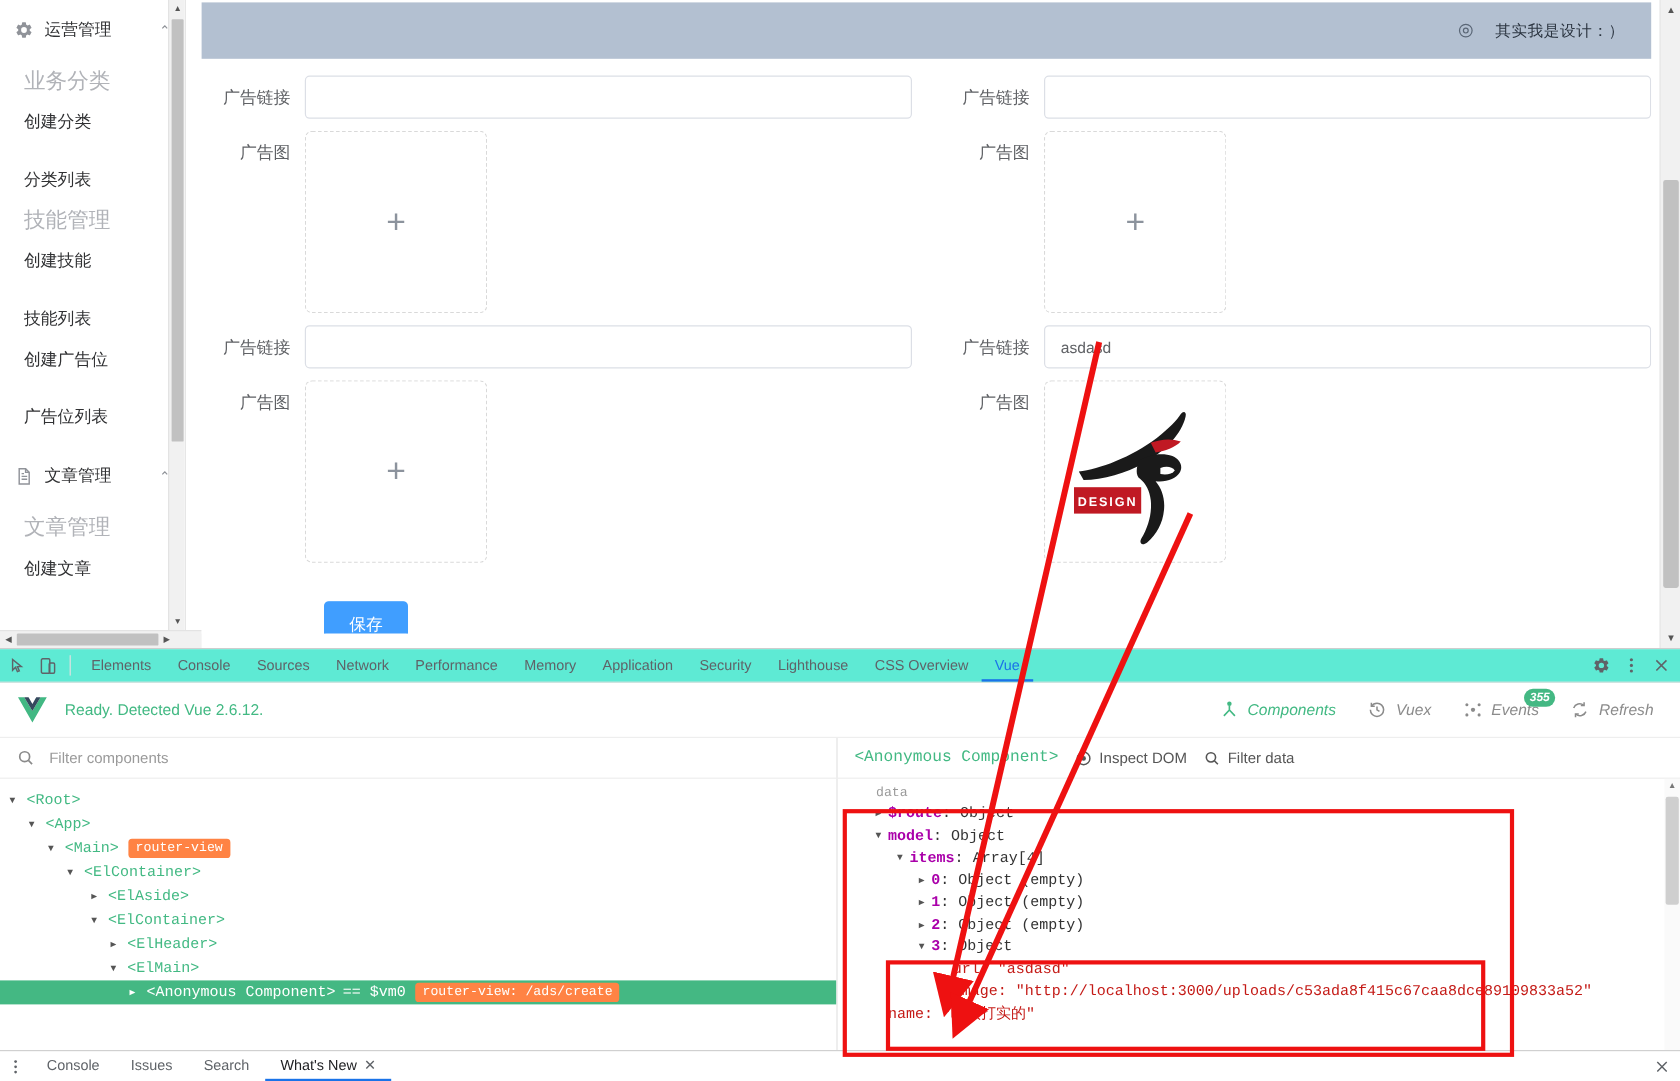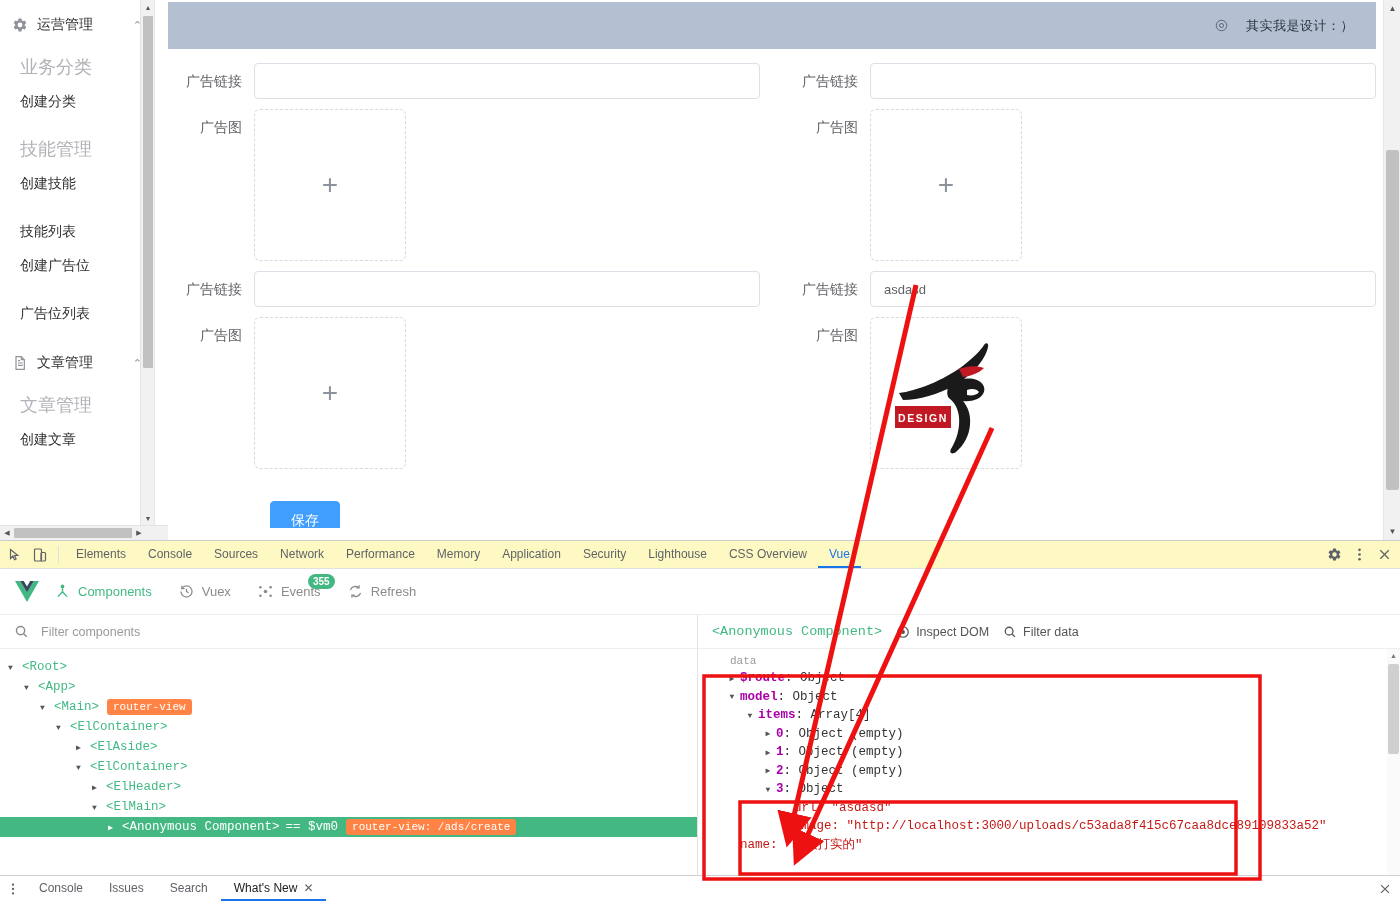--- a/index.html
+++ b/index.html
@@ -121,21 +121,21 @@
   .pg-vthumb { position: absolute; left: 2px; top: 150px; width: 13px; height: 340px; background: #c1c1c1; border-radius: 2px; }
 
   
   .devtools {
     position: absolute; left: 0; top: 540px; width: 1400px; height: 361px;
     background: #fff; border-top: 1px solid #cdcdcd;
     display: flex; flex-direction: column;
   }
   .dt-toolbar {
     height: 28px; display: flex; align-items: stretch;
-    border-bottom: 1px solid #e0e0e0; background: #fef9c3; flex: none;
+    border-bottom: 1px solid #e0e0e0; background: #5eead4; flex: none;
   }
   .dt-tb-icons { display: flex; align-items: center; padding: 0 4px 0 8px; gap: 8px; }
   .dt-tb-icons .ic { width: 16px; height: 16px; color: #5f6368; display:inline-block; cursor: pointer;}
   .dt-sep { width: 1px; background: #e0e0e0; margin: 5px 6px; }
   .dt-tabs { display: flex; align-items: stretch; flex: 1; }
   .dt-tab {
     padding: 0 11px; display: flex; align-items: center; font-size: 12px;
     color: #5f6368; cursor: pointer; white-space: nowrap;
     border-bottom: 2px solid transparent;
   }
@@ -144,21 +144,21 @@
   .dt-tb-right .ic { width: 15px; height: 15px; color: #5f6368; cursor: pointer; display:inline-block;}
 
   
   .vue-panel { flex: 1; display: flex; flex-direction: column; overflow: hidden; }
   .vue-header {
     height: 46px; display: flex; align-items: center; flex: none;
     padding: 0 22px 0 14px; border-bottom: 1px solid #eee; background: #fff;
   }
   .vue-logo { width: 26px; height: 24px; margin-right: 14px; flex: none; }
   .vue-ready { font-size: 13px; color: #42b983; flex: 1; }
-  .vue-actions { display: flex; align-items: flex-end; gap: 26px; }
+  .vue-actions { display: flex; align-items: flex-end; gap: 26px; font-style: italic; }
   .vue-act { display: flex; align-items: center; gap: 7px; font-size: 13px; color: #8b8b8b; cursor: pointer; position: relative; }
   .vue-act.active { color: #42b983; }
   .vue-act .ic { width: 17px; height: 17px; display: inline-block; }
   .vue-badge {
     position: absolute; top: -9px; right: -14px;
     background: #44b883; color: #fff; font-size: 10px;
     border-radius: 10px; padding: 1px 5px; min-width: 18px; text-align: center;
     line-height: 13px; font-weight: 600;
   }
   .vue-body { flex: 1; display: flex; overflow: hidden; }
@@ -251,20 +251,21 @@
               <path d="M19.14 12.94a7.07 7.07 0 000-1.88l2.03-1.58a.5.5 0 00.12-.62l-1.92-3.32a.5.5 0 00-.6-.22l-2.39.96a7.02 7.02 0 00-1.63-.94l-.36-2.54a.5.5 0 00-.5-.42h-3.84a.5.5 0 00-.5.42l-.36 2.54c-.59.24-1.13.56-1.63.94l-2.39-.96a.5.5 0 00-.6.22L2.65 8.86a.5.5 0 00.12.62l2.03 1.58a7.07 7.07 0 000 1.88l-2.03 1.58a.5.5 0 00-.12.62l1.92 3.32c.13.22.39.3.6.22l2.39-.96c.5.38 1.04.7 1.63.94l.36 2.54c.04.24.25.42.5.42h3.84c.25 0 .46-.18.5-.42l.36-2.54c.59-.24 1.13-.56 1.63-.94l2.39.96c.21.08.47 0 .6-.22l1.92-3.32a.5.5 0 00-.12-.62l-2.03-1.58zM12 15.6A3.6 3.6 0 1112 8.4a3.6 3.6 0 010 7.2z"></path>
             </svg>
         </span>
         <span class="gname">运营管理</span>
         <span class="chev">⌃</span>
       </div>
 
       <div class="sb-sub-title">业务分类</div>
       <div class="sb-item">创建分类</div>
       <div class="sb-spacer"></div>
+      <div class="sb-item">分类列表</div>
 
       <div class="sb-sub-title">技能管理</div>
       <div class="sb-item">创建技能</div>
       <div class="sb-spacer"></div>
       <div class="sb-item">技能列表</div>
 
       <div class="sb-item">创建广告位</div>
       <div class="sb-spacer"></div>
       <div class="sb-item">广告位列表</div>
 
@@ -434,20 +435,21 @@
 
     <div class="vue-panel">
 
       <div class="vue-header">
         <span class="vue-logo">
           <svg viewBox="0 0 26 24" width="26" height="24">
             <path d="M1 1h5.2L13 12.5 19.8 1H25L13 22z" fill="#42b883"></path>
             <path d="M6.2 1h3.6L13 6.6 16.2 1h3.6L13 12.5z" fill="#35495e"></path>
           </svg>
         </span>
+        <span class="vue-ready">Ready. Detected Vue 2.6.12.</span>
         <div class="vue-actions">
           <div class="vue-act active">
             <span class="ic">
               <svg viewBox="0 0 20 20" width="17" height="17" fill="none" stroke="currentColor" stroke-width="1.6">
                   <circle cx="10" cy="4" r="2.2" fill="currentColor" stroke="none"></circle>
                   <path d="M10 6.2v4M10 10.2L4.6 16M10 10.2L15.4 16"></path>
                 </svg>
             </span>
             <span>Components</span>
           </div>

